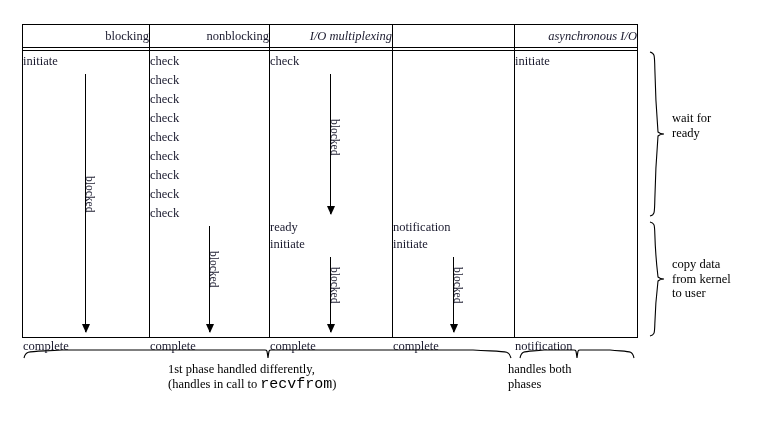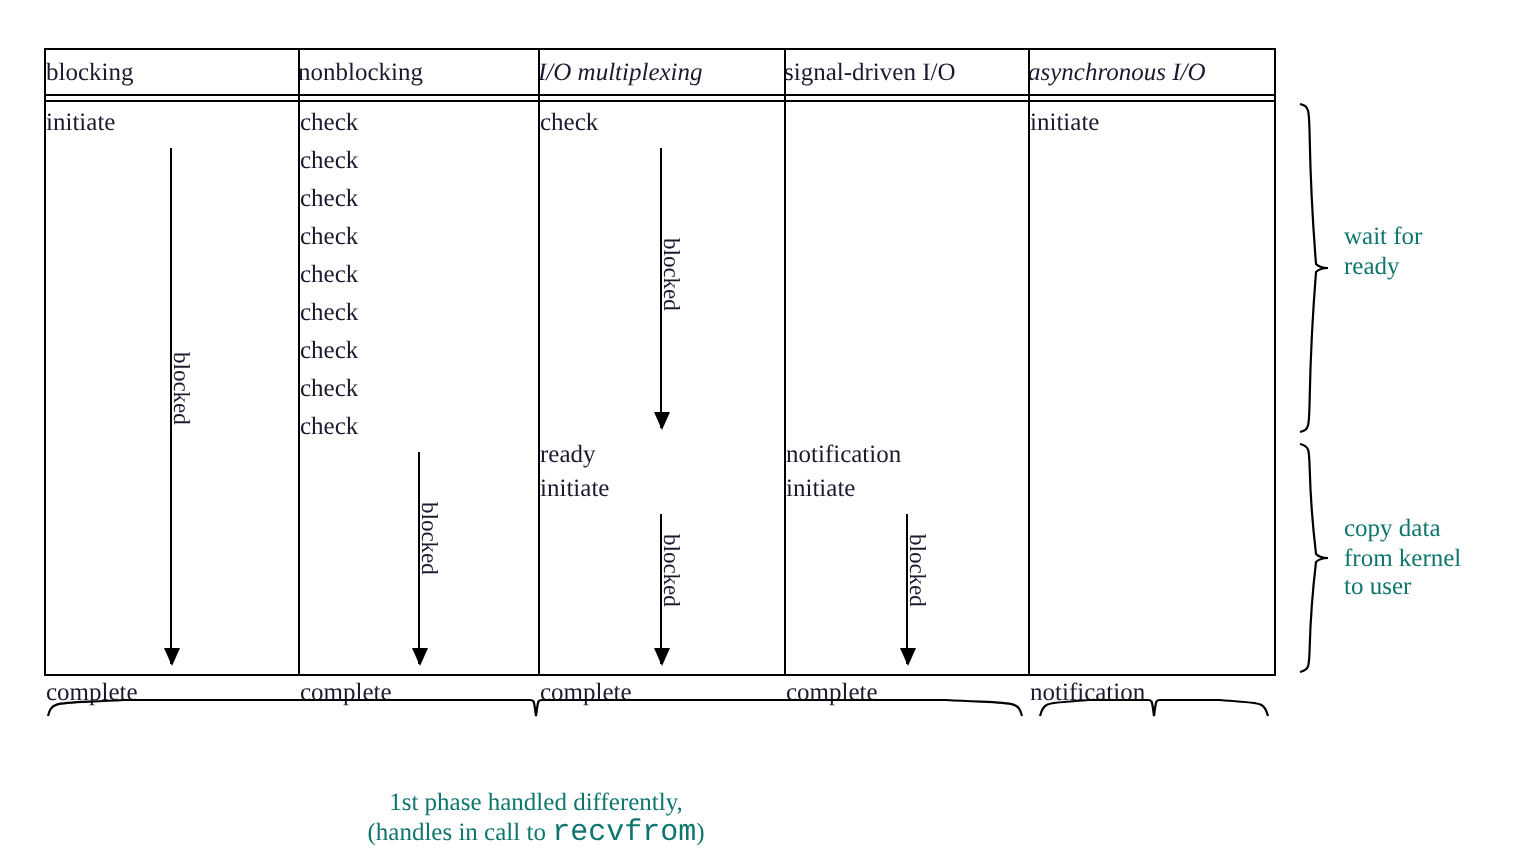--- a/index.html
+++ b/index.html
@@ -24,21 +24,21 @@
   .thead{
     position:absolute;left:0;top:0;width:100%;height:22px;
     box-sizing:border-box;
   }
   
   .rule-a{position:absolute;left:0;top:22px;width:100%;height:1.2px;background:#000;}
   .rule-b{position:absolute;left:0;top:25px;width:100%;height:1.2px;background:#000;}
 
   .hcell{
     position:absolute;top:0;height:22px;line-height:22px;
-    text-align:left;font-size:12.5px;white-space:nowrap;
+    text-align:right;font-size:12.5px;white-space:nowrap;
   }
   .vdiv{position:absolute;top:0;width:1.2px;height:100%;background:#000;}
 
   .col{
     position:absolute;top:26px;bottom:0;
     text-align:center;font-size:12.5px;
   }
   .cellrow{
     position:absolute;left:0;width:100%;
     text-align:left;font-size:12.5px;line-height:14px;
@@ -61,37 +61,36 @@
     white-space:nowrap;
     transform-origin:0 0;
     transform:rotate(90deg);
   }
 
   
   .brace{position:absolute;}
   .brace svg{display:block;overflow:visible;}
   .btext{
     position:absolute;font-size:12.5px;line-height:14.5px;
-    white-space:nowrap;color:#0f766e;
+    white-space:nowrap;color:#000000;
   }
-  .btext.center{text-align:center;margin-top:32px;}
+  .btext.center{}
   .mono{font-family:"Liberation Mono","DejaVu Sans Mono",monospace;font-size:15px;}
 </style>
 </head>
 <body>
 
 <div id="fig">
 
   <div class="table">
 
     <div class="thead">
       <div class="hcell" style="left:0;width:126px;">blocking</div>
       <div class="hcell" style="left:126px;width:120px;">nonblocking</div>
       <div class="hcell" style="left:246px;width:123px;font-style:italic;">I/O multiplexing</div>
-      <div class="hcell" style="left:369px;width:122px;">signal-driven I/O</div>
       <div class="hcell" style="left:491px;width:123px;font-style:italic;">asynchronous I/O</div>
     </div>
 
     <div class="rule-a"></div>
     <div class="rule-b"></div>
 
     <div class="vdiv" style="left:126px;"></div>
     <div class="vdiv" style="left:246px;"></div>
     <div class="vdiv" style="left:369px;"></div>
     <div class="vdiv" style="left:491px;"></div>
@@ -176,14 +175,18 @@
     <div>1st phase handled differently,</div>
     <div><span>(handles in call to </span><span class="mono">recvfrom</span><span>)</span></div>
   </div>
 
   <div class="brace" style="left:518px;top:344px;">
     <svg width="120" height="16" viewBox="0 0 120 16">
       <path d="M2 14 C4 6 6 8 26 6 L56 6 C58 6 58 6 59 14
                C60 6 60 6 62 6 L92 6 C112 8 114 6 116 14" fill="none" stroke="#000" stroke-width="1.1"></path>
     </svg>
   </div>
+  <div class="btext center" style="left:508px;top:362px;width:140px;">
+    <div>handles both</div>
+    <div>phases</div>
+  </div>
 
 </div>
 
 </body></html>

